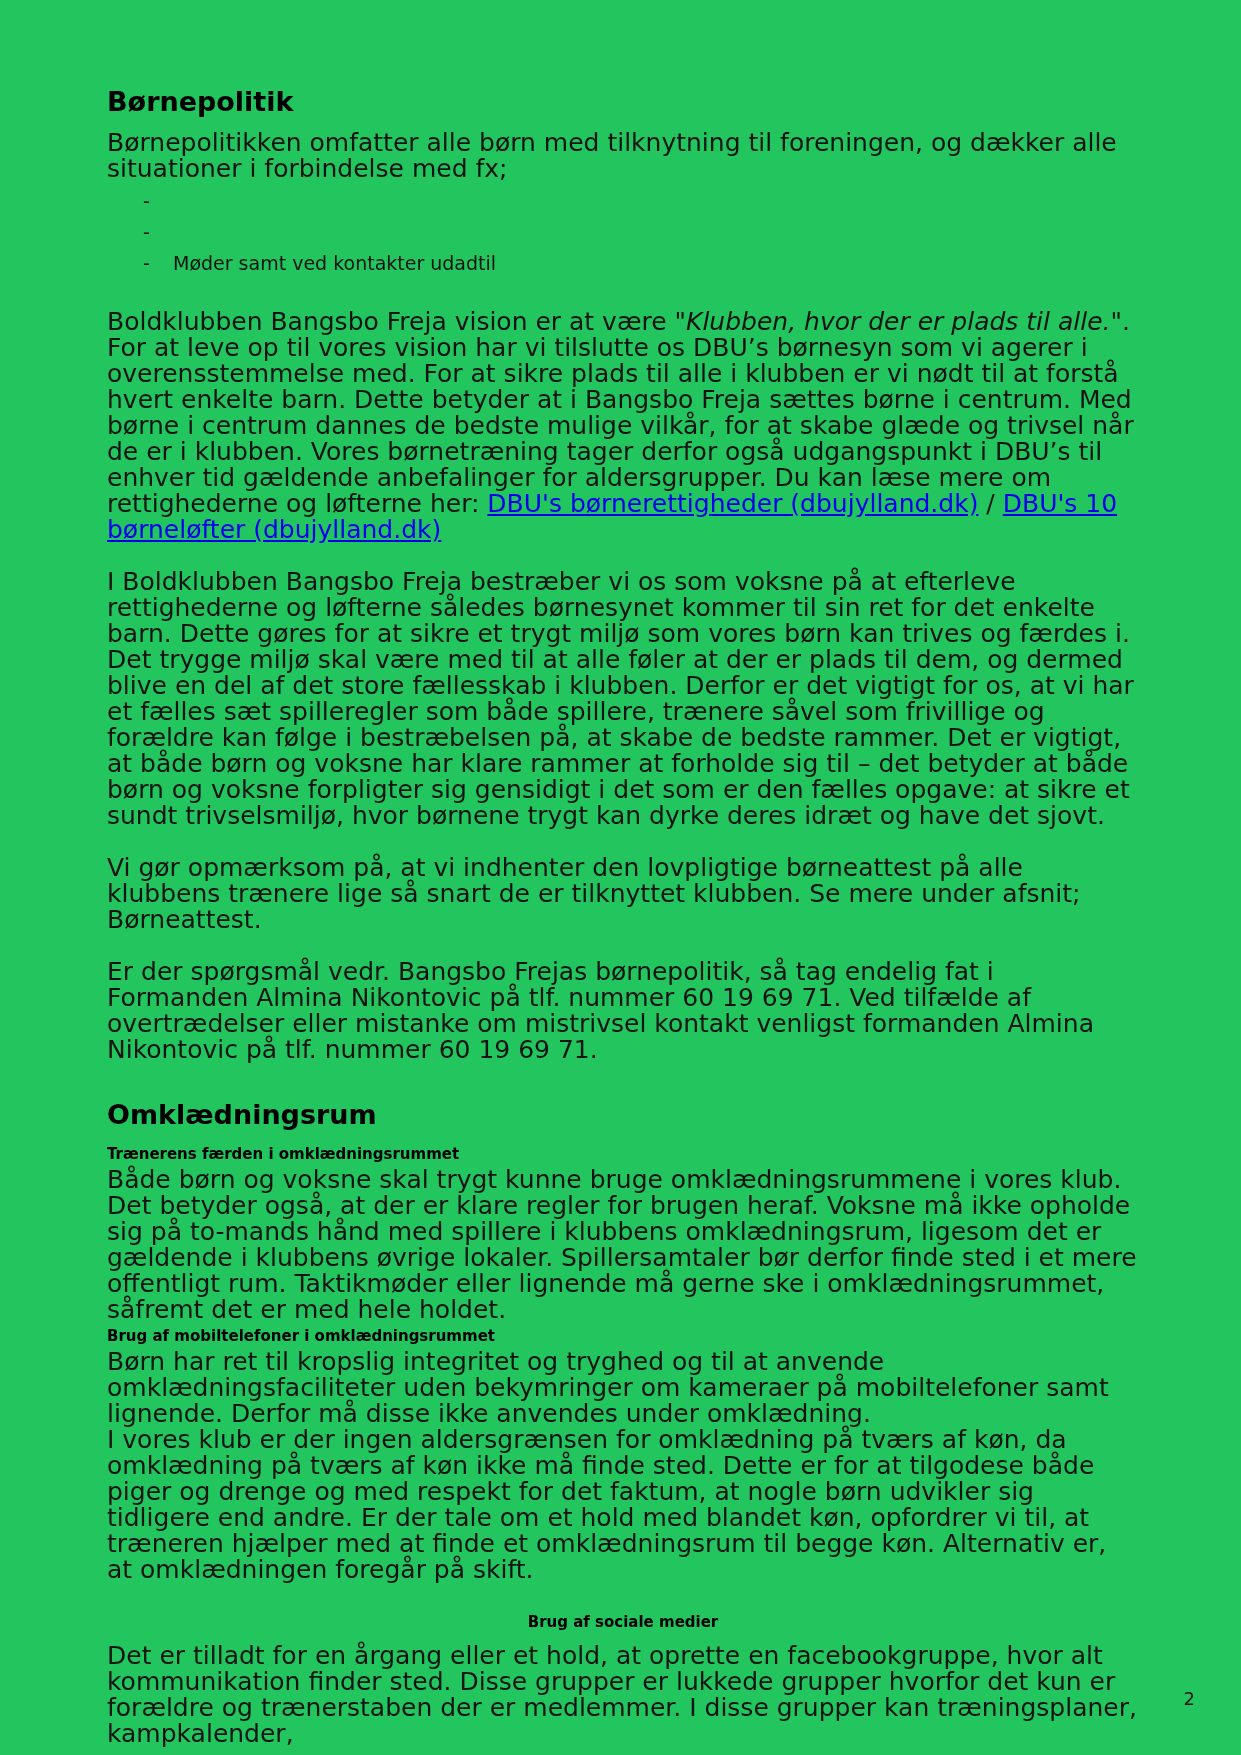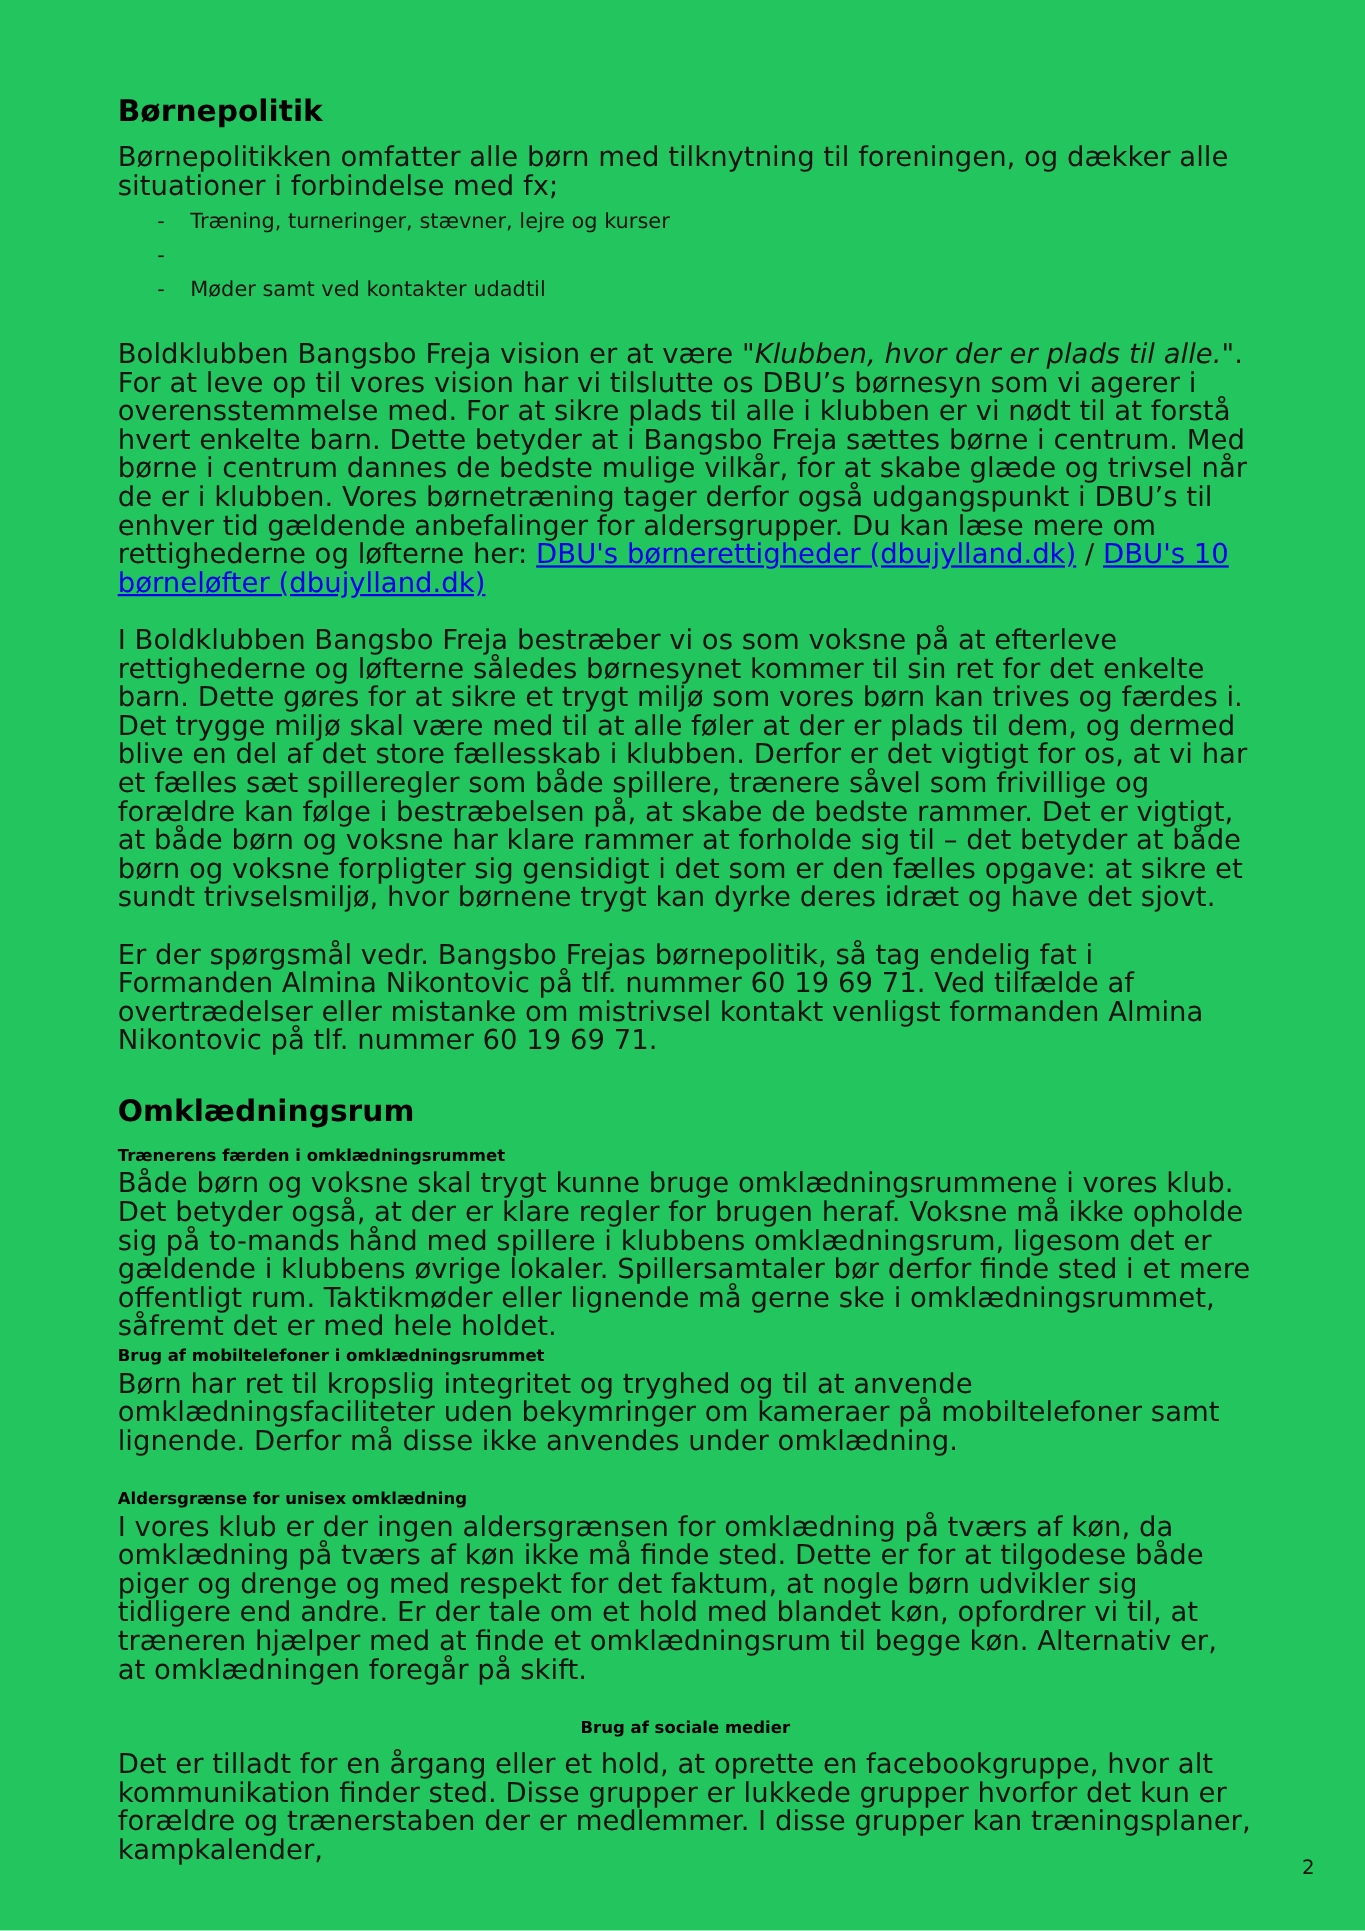--- a/index.html
+++ b/index.html
@@ -93,49 +93,48 @@
 <div class="page">
   <div class="content">
 
     <h1 class="doc-title">Børnepolitik</h1>
 
     <p class="body-text tight">Børnepolitikken omfatter alle børn med tilknytning til foreningen, og dækker alle situationer i forbindelse med fx;</p>
 
     <ul class="dash-list">
       <li>
         <span class="dash">-</span>
-        <span>Træning, turneringer, stævner, lejre og kurser</span>
       </li>
       <li>
         <span class="dash">-</span>
       </li>
       <li>
         <span class="dash">-</span>
         <span>Møder samt ved kontakter udadtil</span>
       </li>
     </ul>
 
     <p class="body-text">
       <span>Boldklubben Bangsbo Freja vision er at være </span><span class="quote-italic">"Klubben, hvor der er plads til alle."</span><span>. For at leve op til vores vision har vi tilslutte os DBU’s børnesyn som vi agerer i overensstemmelse med. For at sikre plads til alle i klubben er vi nødt til at forstå hvert enkelte barn. Dette betyder at i Bangsbo Freja sættes børne i centrum. Med børne i centrum dannes de bedste mulige vilkår, for at skabe glæde og trivsel når de er i klubben. Vores børnetræning tager derfor også udgangspunkt i DBU’s til enhver tid gældende anbefalinger for aldersgrupper. Du kan læse mere om rettighederne og løfterne her: </span><a class="doc-link">DBU's børnerettigheder (dbujylland.dk)</a><span> / </span><a class="doc-link">DBU's 10 børneløfter (dbujylland.dk)</a>
     </p>
 
     <p class="body-text">I Boldklubben Bangsbo Freja bestræber vi os som voksne på at efterleve rettighederne og løfterne således børnesynet kommer til sin ret for det enkelte barn. Dette gøres for at sikre et trygt miljø som vores børn kan trives og færdes i. Det trygge miljø skal være med til at alle føler at der er plads til dem, og dermed blive en del af det store fællesskab i klubben. Derfor er det vigtigt for os, at vi har et fælles sæt spilleregler som både spillere, trænere såvel som frivillige og forældre kan følge i bestræbelsen på, at skabe de bedste rammer. Det er vigtigt, at både børn og voksne har klare rammer at forholde sig til – det betyder at både børn og voksne forpligter sig gensidigt i det som er den fælles opgave: at sikre et sundt trivselsmiljø, hvor børnene trygt kan dyrke deres idræt og have det sjovt.</p>
 
+    <p class="body-text">Vi gør opmærksom på, at vi indhenter den lovpligtige børneattest på alle klubbens trænere lige så snart de er tilknyttet klubben. Se mere under afsnit; Børneattest.</p>
 
     <p class="body-text">Er der spørgsmål vedr. Bangsbo Frejas børnepolitik, så tag endelig fat i Formanden Almina Nikontovic på tlf. nummer 60 19 69 71. Ved tilfælde af overtrædelser eller mistanke om mistrivsel kontakt venligst formanden Almina Nikontovic på tlf. nummer 60 19 69 71.</p>
 
     <h1 class="doc-title second">Omklædningsrum</h1>
 
     <h2 class="sub-heading">Trænerens færden i omklædningsrummet</h2>
     <p class="body-text tight">Både børn og voksne skal trygt kunne bruge omklædningsrummene i vores klub. Det betyder også, at der er klare regler for brugen heraf. Voksne må ikke opholde sig på to-mands hånd med spillere i klubbens omklædningsrum, ligesom det er gældende i klubbens øvrige lokaler. Spillersamtaler bør derfor finde sted i et mere offentligt rum. Taktikmøder eller lignende må gerne ske i omklædningsrummet, såfremt det er med hele holdet.</p>
 
     <h2 class="sub-heading">Brug af mobiltelefoner i omklædningsrummet</h2>
     <p class="body-text tight">Børn har ret til kropslig integritet og tryghed og til at anvende omklædningsfaciliteter uden bekymringer om kameraer på mobiltelefoner samt lignende. Derfor må disse ikke anvendes under omklædning.</p>
 
-    <h2 class="sub-heading gap-above">Aldersgrænse for unisex omklædning</h2>
     <p class="body-text tight">I vores klub er der ingen aldersgrænsen for omklædning på tværs af køn, da omklædning på tværs af køn ikke må finde sted. Dette er for at tilgodese både piger og drenge og med respekt for det faktum, at nogle børn udvikler sig tidligere end andre. Er der tale om et hold med blandet køn, opfordrer vi til, at træneren hjælper med at finde et omklædningsrum til begge køn. Alternativ er, at omklædningen foregår på skift.</p>
 
     <h2 class="sub-heading gap-above gap-below">Brug af sociale medier</h2>
     <p class="body-text tight">Det er tilladt for en årgang eller et hold, at oprette en facebookgruppe, hvor alt kommunikation finder sted. Disse grupper er lukkede grupper hvorfor det kun er forældre og trænerstaben der er medlemmer. I disse grupper kan træningsplaner, kampkalender,</p>
 
   </div>
 
   <div class="page-number">2</div>
 </div>
 

